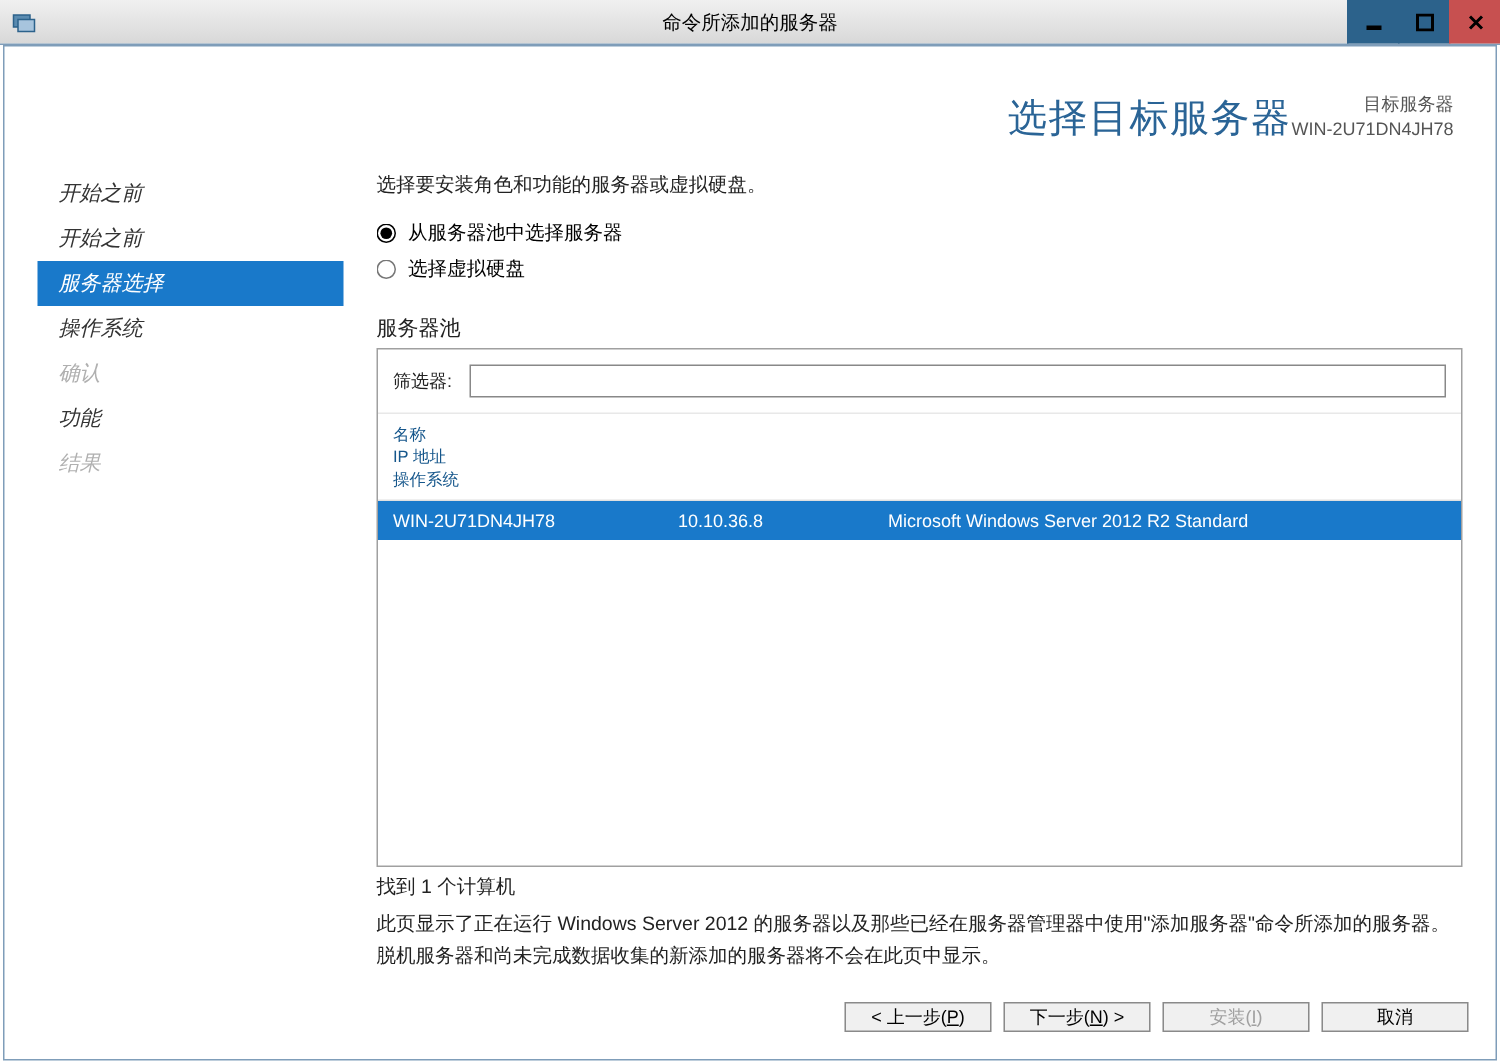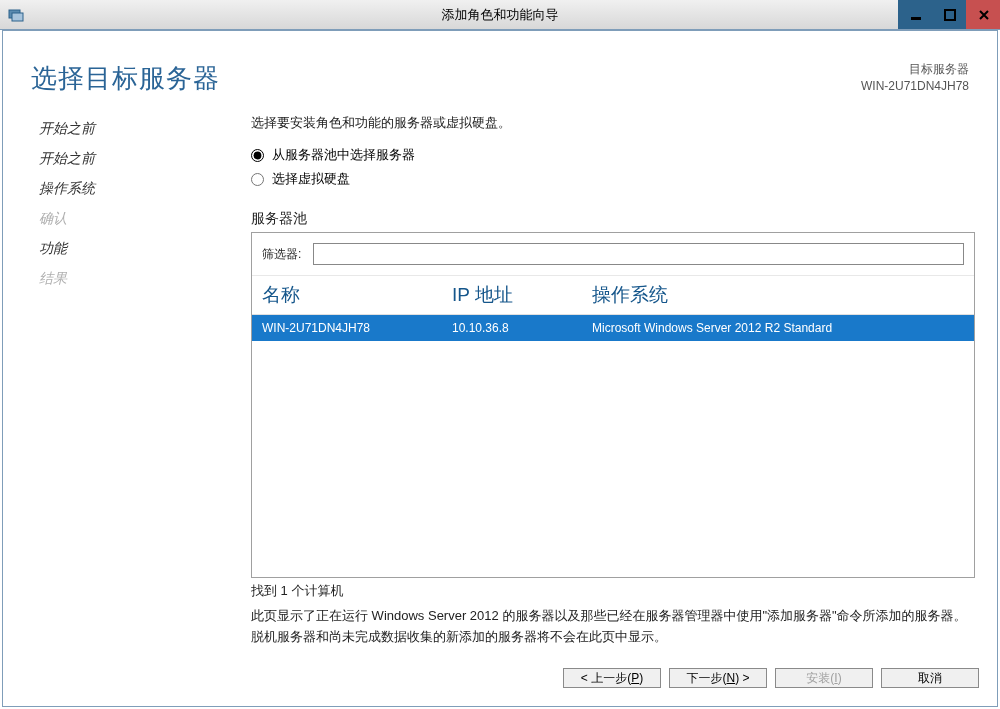--- a/index.html
+++ b/index.html
@@ -54,20 +54,21 @@
   padding: 0;
 }
 .inner-frame {
   border: 1px solid #7f9db9;
   position: absolute;
   left: 2px; right: 2px; top: 0; bottom: 2px;
   background: #fff;
   padding: 18px;
   display: flex;
   flex-direction: column;
+  align-items: flex-end;
 }
 .header-row {
   display: flex;
   justify-content: space-between;
   align-items: flex-start;
   padding: 12px 10px 18px 10px;
 }
 .page-title {
   font-size: 26px;
   font-weight: 300;
@@ -157,22 +158,23 @@
 .table {
   flex: 1;
   border-top: 1px solid #e8e8e8;
 }
 .table-header, .table-row {
   display: flex;
   padding: 6px 10px;
 }
 .table-header {
   color: #15568b;
-  font-size: 19px;
+  font-size: 11px;
   border-bottom: 1px solid #e0e0e0;
+  flex-direction: column;
 }
 .table-row.selected {
   background: #1979ca;
   color: #fff;
 }
 .col-name { width: 190px; }
 .col-ip { width: 140px; }
 .col-os { flex: 1; }
 .found-text {
   font-size: 13px;
@@ -211,21 +213,21 @@
 </head>
 <body>
 
 <div class="titlebar">
   <span class="titlebar-icon">
     <svg width="16" height="16" viewBox="0 0 16 16">
       <rect x="1" y="3" width="11" height="8" fill="#5a8bb0" stroke="#2c628b"></rect>
       <rect x="4" y="6" width="11" height="8" fill="#a7c4dd" stroke="#2c628b"></rect>
     </svg>
   </span>
-  <div class="titlebar-title">添加角色和功能向导</div>
+  <div class="titlebar-title">命令所添加的服务器</div>
   <div class="window-controls">
     <div class="winbtn">
       <svg width="12" height="12">
           <rect x="1" y="8" width="10" height="3" fill="#000"></rect>
         </svg>
     </div>
     <div class="winbtn">
       <svg width="12" height="12">
           <rect x="1" y="1" width="10" height="10" fill="none" stroke="#000" stroke-width="2"></rect>
         </svg>
@@ -247,20 +249,21 @@
         <div>目标服务器</div>
         <div>WIN-2U71DN4JH78</div>
       </div>
     </div>
 
     <div class="body-row">
 
       <div class="sidebar">
         <div class="sidebar-item">开始之前</div>
         <div class="sidebar-item">开始之前</div>
+        <div class="sidebar-item selected">服务器选择</div>
         <div class="sidebar-item">操作系统</div>
         <div class="sidebar-item disabled">确认</div>
         <div class="sidebar-item">功能</div>
         <div class="sidebar-item disabled">结果</div>
       </div>
 
       <div class="main">
         <div class="desc">选择要安装角色和功能的服务器或虚拟硬盘。</div>
 
         <label class="radio-row">

